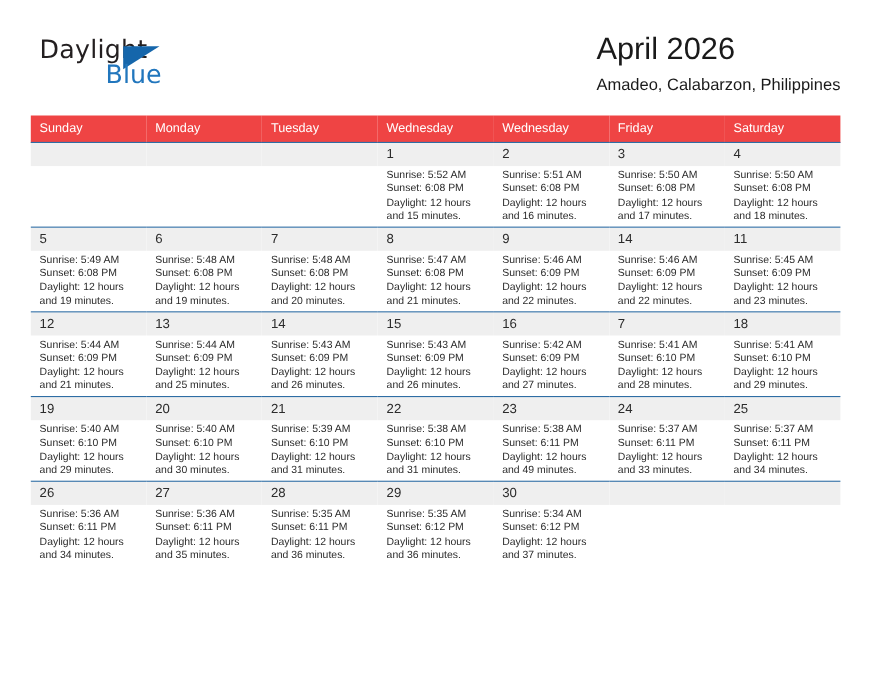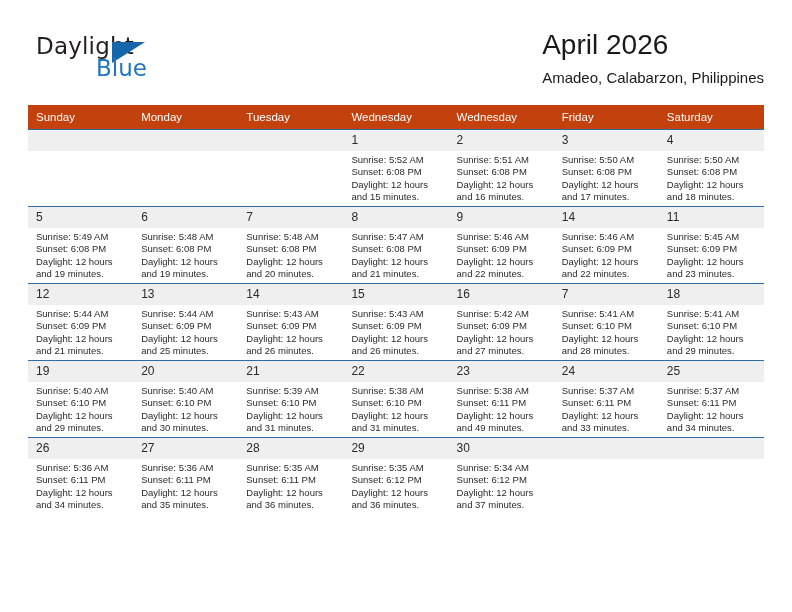--- a/index.html
+++ b/index.html
@@ -87,21 +87,21 @@
   
   .calendar {
     position: absolute;
     left: 28px;
     top: 105px;
     width: 736px;
     border-collapse: collapse;
     table-layout: fixed;
   }
   .calendar th {
-    background: #c2410c;
+    background: #ef4444;
     color: #ffffff;
     font-size: 11.5px;
     font-weight: normal;
     text-align: left;
     padding: 6px 0 6px 8px;
     height: 11px;
     font-family: "Liberation Sans", sans-serif;
   }
   .calendar td {
     vertical-align: top;

